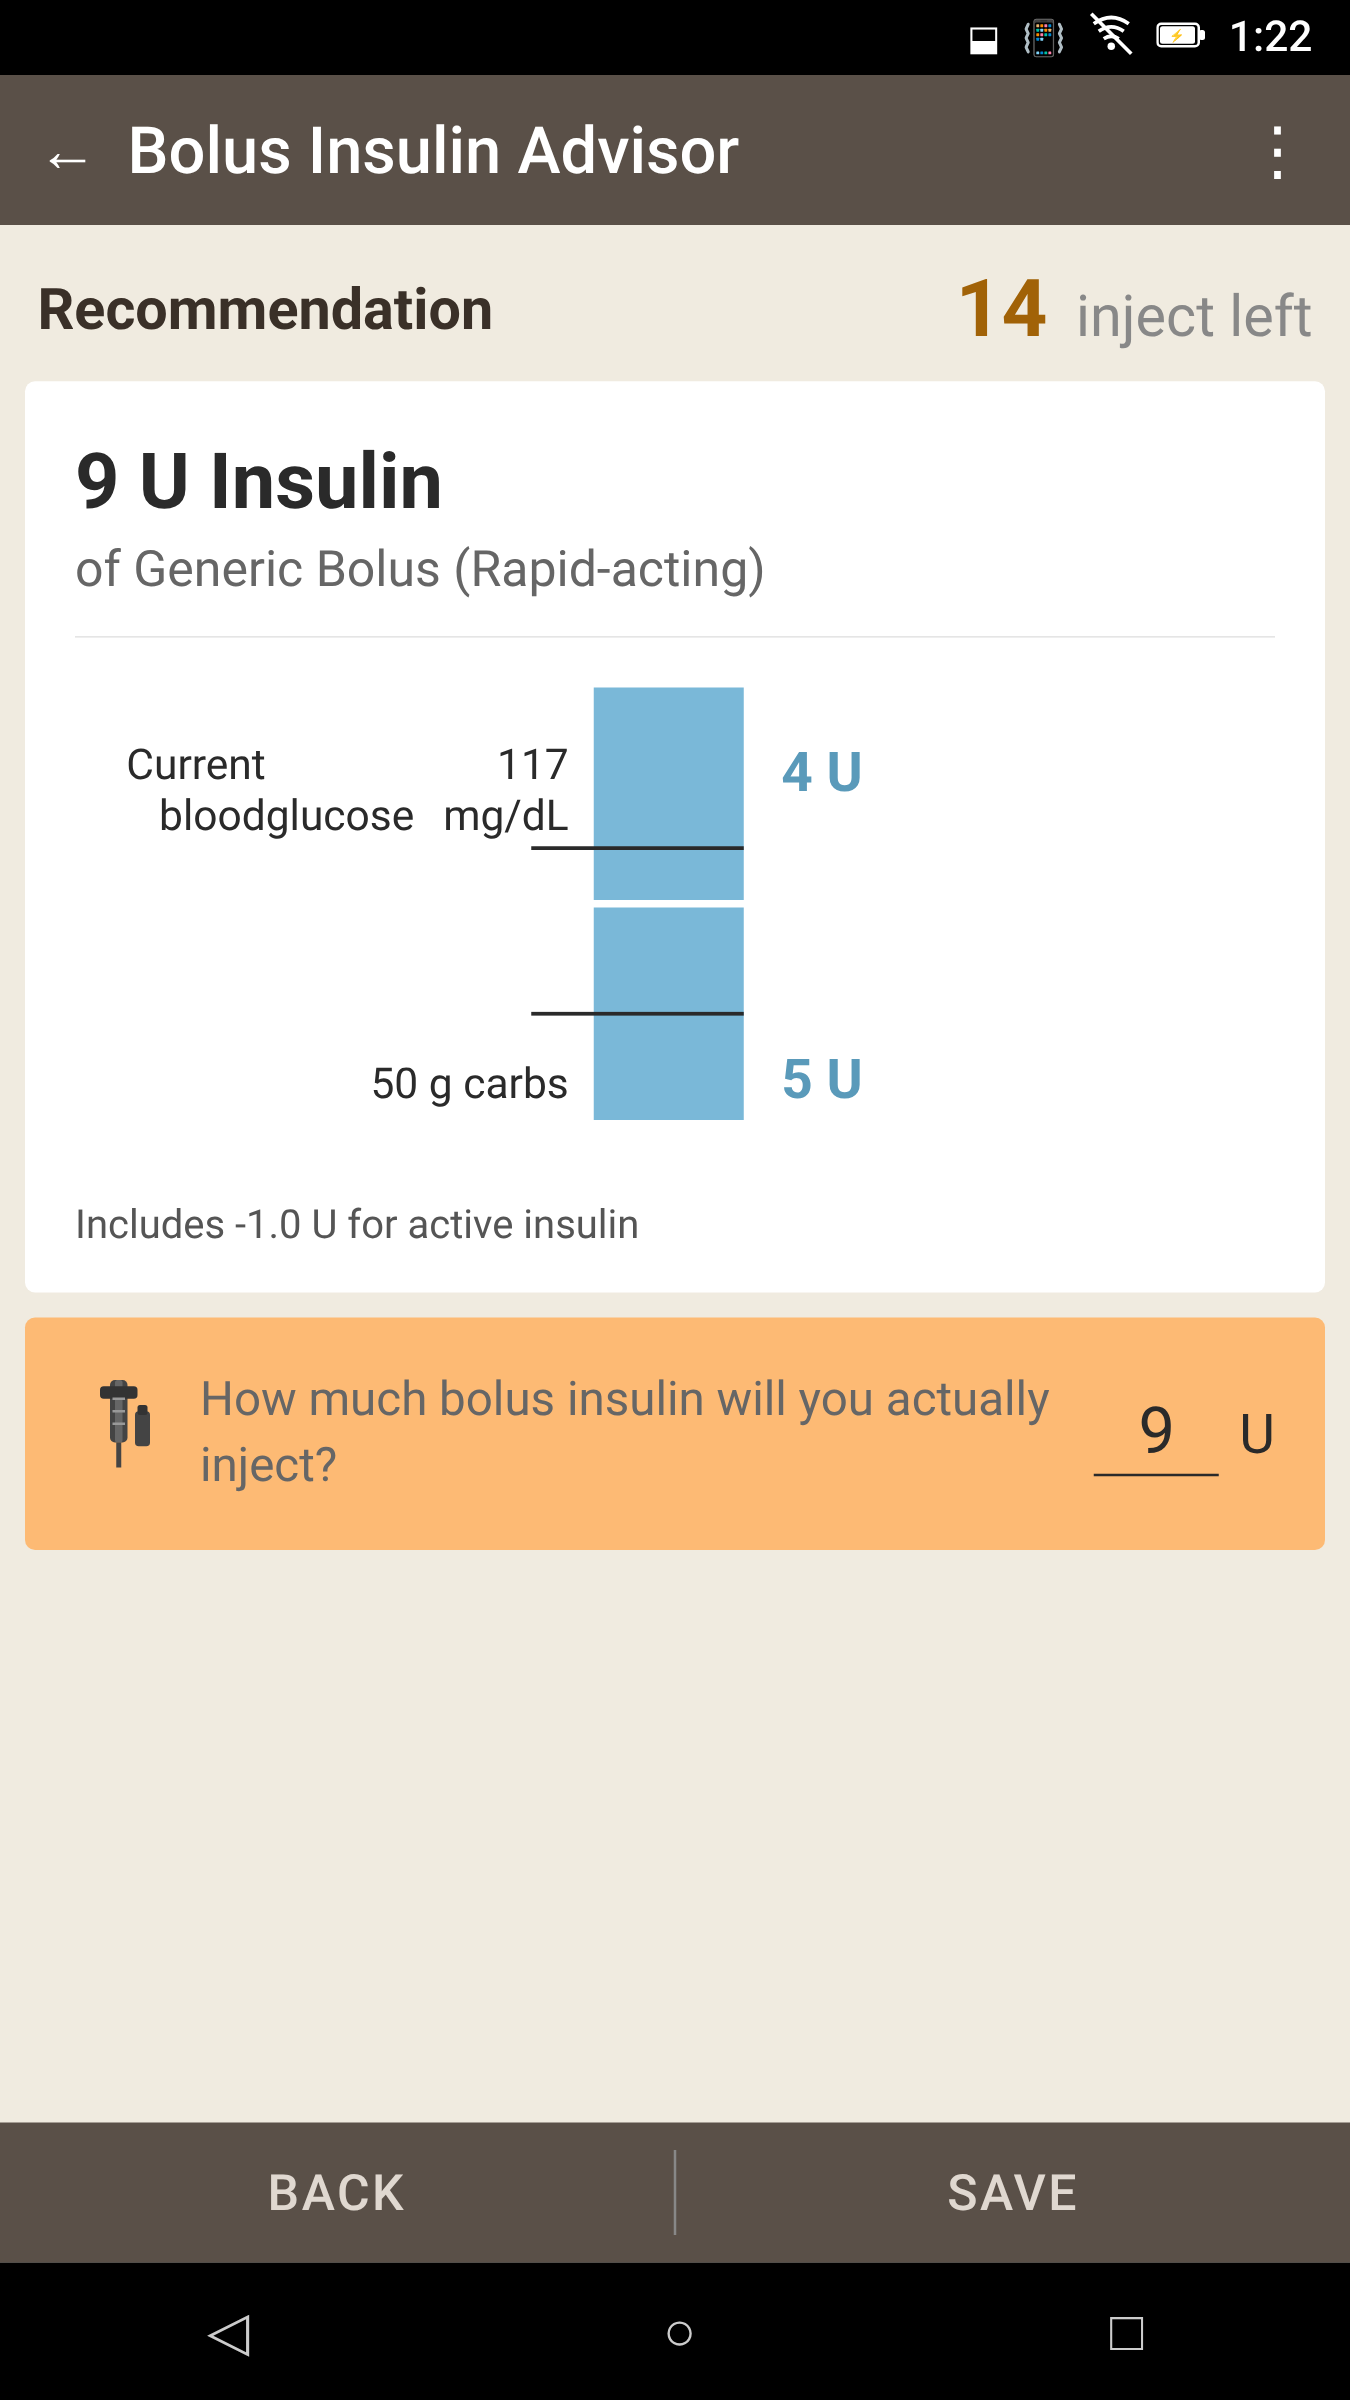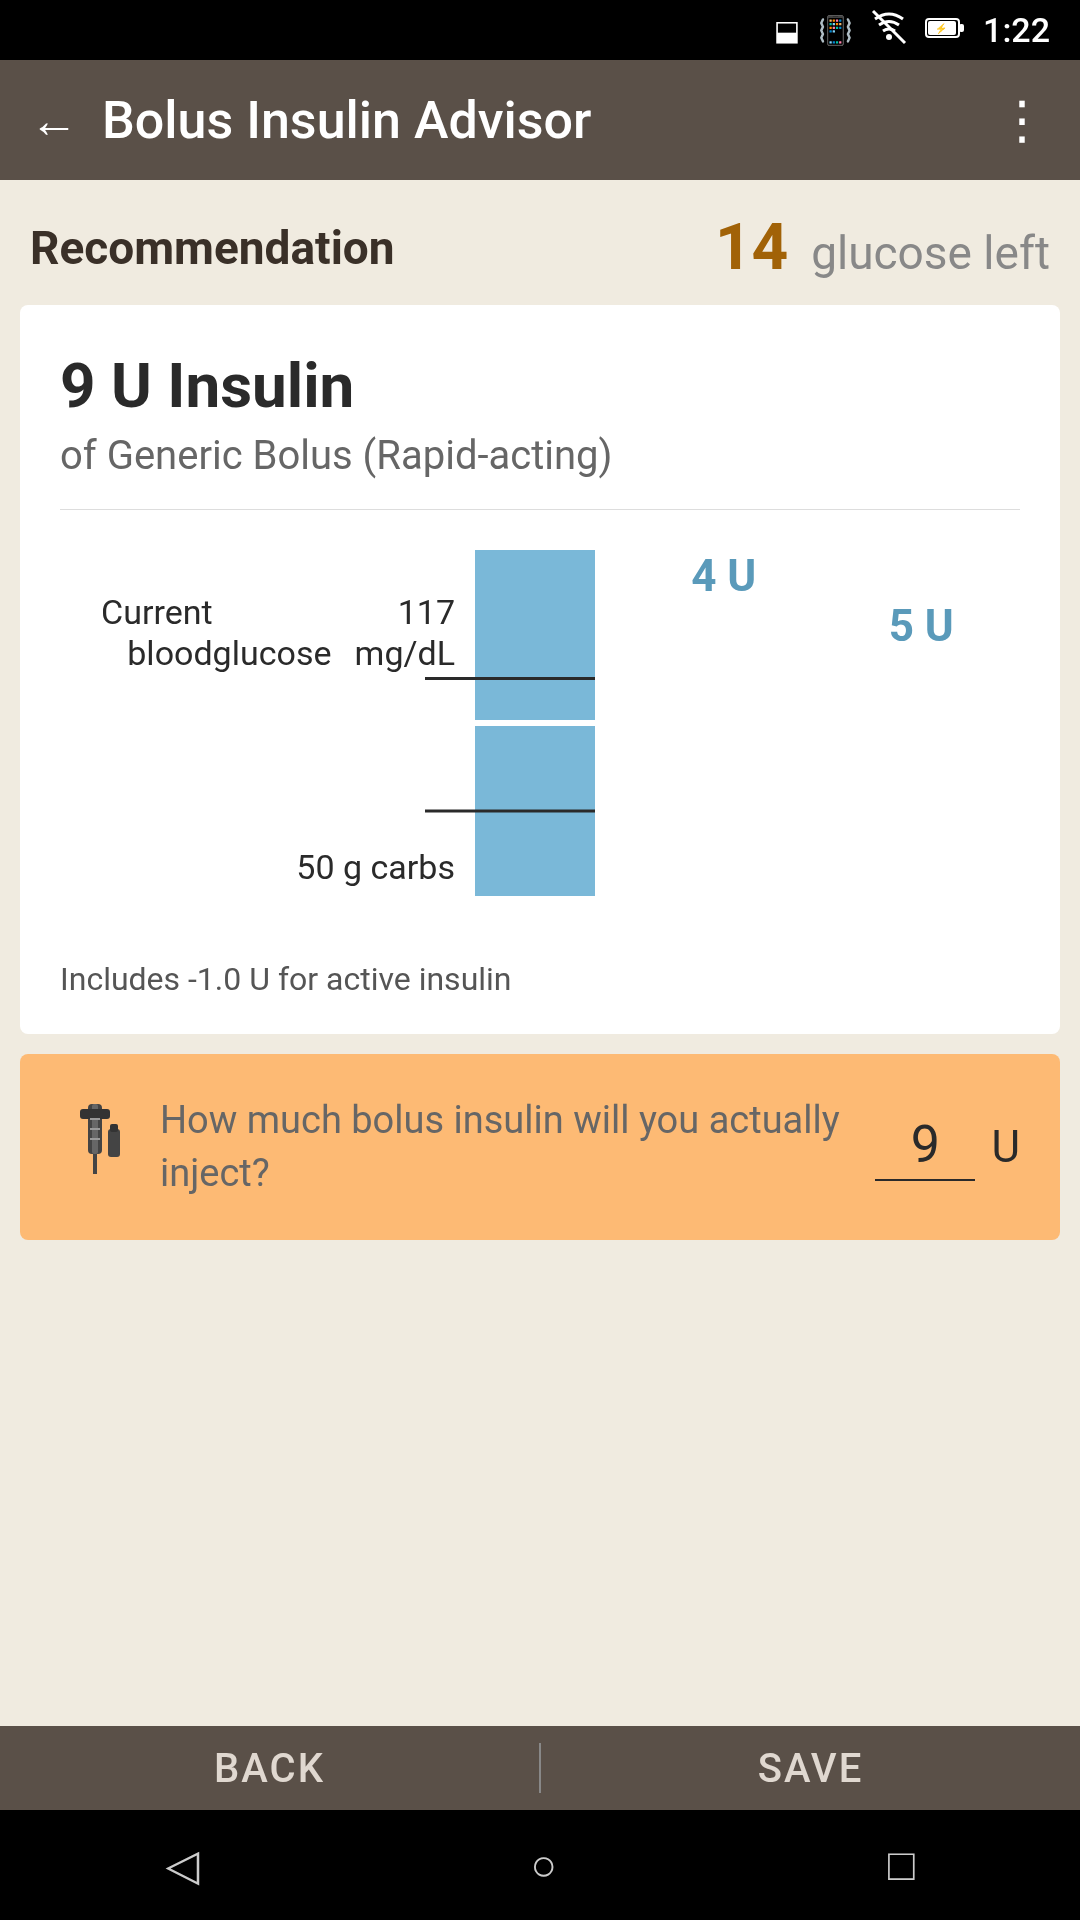--- a/index.html
+++ b/index.html
@@ -189,20 +189,21 @@
       top: 50%;
       left: -50px;
       width: 170px;
       height: 3px;
       background: #2a2a2a;
       transform: translateY(-50%);
     }
 
     .chart-values {
       display: flex;
+      flex-direction: column;
       justify-content: space-around;
       align-items: flex-start;
       padding-left: 20px;
       flex: 1;
     }
 
     .chart-value {
       font-size: 44px;
       font-weight: 700;
       color: #5a9aba;
@@ -253,21 +254,21 @@
     }
 
     .inject-unit {
       font-size: 44px;
       color: #2a2a2a;
     }
 
     
     .bottom-bar {
       background: #5a5048;
-      height: 84px;
+      height: 112px;
       display: flex;
       align-items: center;
       flex-shrink: 0;
     }
 
     .bottom-btn {
       flex: 1;
       display: flex;
       align-items: center;
       justify-content: center;
@@ -336,21 +337,21 @@
   <span class="app-bar-title">Bolus Insulin Advisor</span>
   <span class="app-bar-menu">⋮</span>
 </div>
 
 <div class="content">
 
   <div class="header-row">
     <span class="recommendation-label">Recommendation</span>
     <span class="time-left">
       <span class="time-left-number">14</span>
-      &nbsp;<span>glucose left</span>
+      &nbsp;<span>inject left</span>
     </span>
   </div>
 
   <div class="main-card">
     <div class="insulin-amount">9 U Insulin</div>
     <div class="insulin-subtitle">of Generic Bolus (Rapid-acting)</div>
     <hr class="divider">
 
     <div class="chart-area">
 

